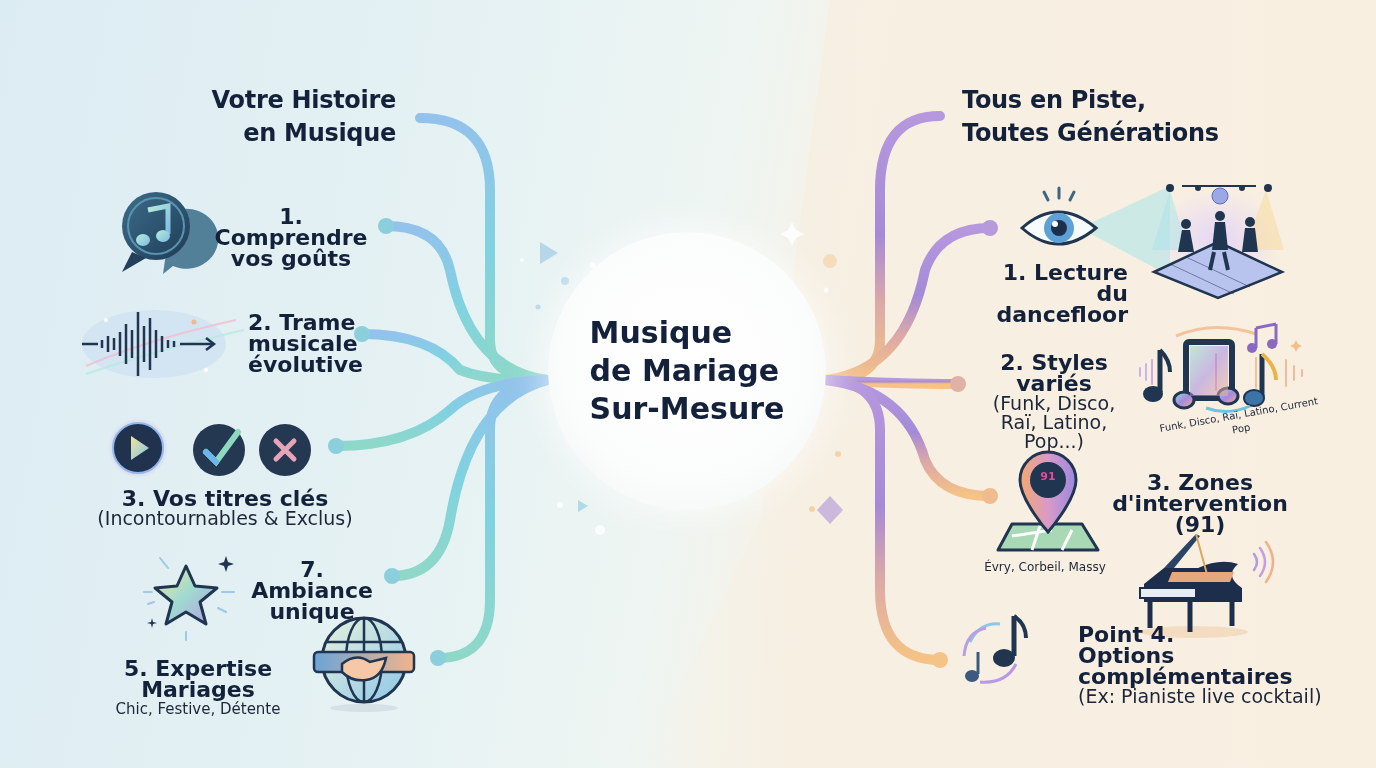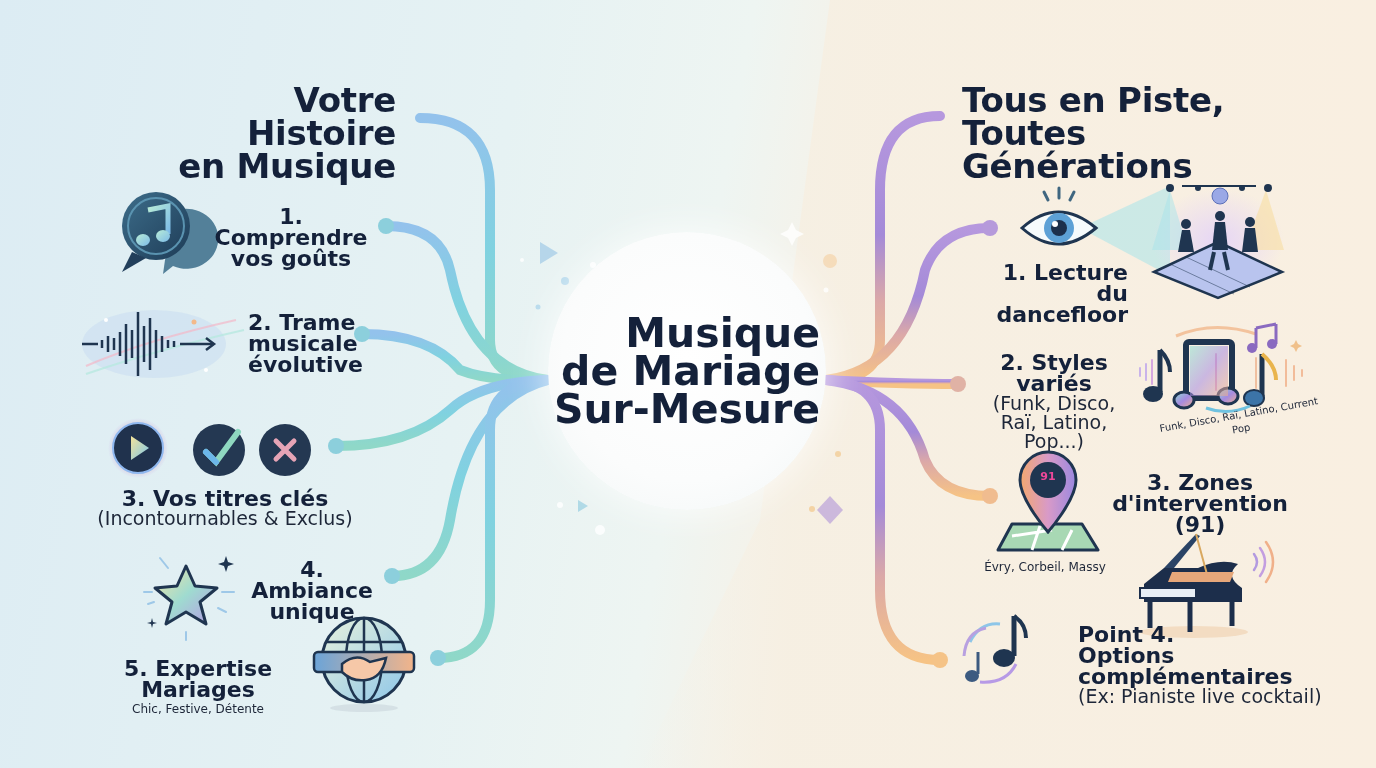--- a/index.html
+++ b/index.html
@@ -1,30 +1,30 @@
 <!DOCTYPE html>
 <html><head>
 <meta charset="utf-8">
 <style>
   html,body{margin:0;padding:0;}
   body{width:1376px;height:768px;overflow:hidden;position:relative;
     font-family:"DejaVu Sans","Liberation Sans",sans-serif;color:#14213a;
     background:linear-gradient(100deg,#dcecf3 0%,#e6f2f3 35%,#eef5f2 50%,#f7f1e6 60%,#f8efe2 100%);}
   .abs{position:absolute;}
   .bg-split{position:absolute;left:0;top:0;width:1376px;height:768px;}
-  .title{font-weight:700;font-size:34px;line-height:33px;letter-spacing:-0.3px;color:#14213a;}
+  .title{font-weight:700;font-size:24px;line-height:33px;letter-spacing:-0.3px;color:#14213a;}
   .lbl{font-weight:700;font-size:22px;line-height:21px;color:#14213a;}
   .sub{font-weight:400;font-size:19px;line-height:19px;color:#1d2638;}
   .tiny{font-weight:400;font-size:12px;line-height:14px;color:#1d2638;}
   .right{text-align:right;}
   .center{text-align:center;}
   .hub{position:absolute;left:548px;top:232px;width:278px;height:278px;border-radius:50%;
     background:radial-gradient(circle at 50% 45%,#ffffff 0%,#fbfcfc 60%,#f1f6f6 100%);
     box-shadow:0 0 40px rgba(255,255,255,0.8);display:flex;align-items:center;justify-content:center;}
-  .hub-text{font-weight:700;font-size:41px;line-height:38px;text-align:right;color:#14213a;}
+  .hub-text{font-weight:700;font-size:30px;line-height:38px;text-align:left;color:#14213a;}
   svg{overflow:visible;}
 </style>
 </head>
 <body>
 
 <svg class="bg-split" width="1376" height="768">
   <defs>
     <linearGradient id="warm" x1="0" y1="0" x2="1" y2="0">
       <stop offset="0" stop-color="#f6f1e6" stop-opacity="0.0"></stop>
       <stop offset="0.2" stop-color="#f6efe2" stop-opacity="0.9"></stop>
@@ -217,21 +217,21 @@
       <line x1="20" y1="10" x2="28" y2="20"></line>
         <line x1="4" y1="44" x2="12" y2="44"></line>
       <line x1="82" y1="44" x2="94" y2="44"></line>
         <line x1="46" y1="84" x2="46" y2="92"></line>
       <line x1="78" y1="60" x2="86" y2="64"></line>
         <line x1="8" y1="56" x2="14" y2="54"></line>
     </g>
   </svg>
 </div>
 <div class="abs lbl center" style="left:244px;top:559px;width:136px;">
-  <div>4. Ambiance</div>
+  <div>7. Ambiance</div>
   <div>unique</div>
 </div>
 
 <div class="abs" style="left:312px;top:612px;">
   <svg width="104" height="100">
     <defs>
         <linearGradient id="glb" x1="0" y1="0" x2="1" y2="1">
           <stop offset="0" stop-color="#e8f2dd"></stop>
           <stop offset="1" stop-color="#8ec6e8"></stop>
         </linearGradient>
@@ -244,21 +244,21 @@
     <circle cx="52" cy="48" r="42" fill="url(#glb)" stroke="#1f3550" stroke-width="3"></circle>
     <ellipse cx="52" cy="48" rx="18" ry="42" fill="none" stroke="#1f3550" stroke-width="2.5"></ellipse>
     <line x1="52" y1="6" x2="52" y2="90" stroke="#1f3550" stroke-width="2.5"></line>
     <line x1="14" y1="30" x2="90" y2="30" stroke="#1f3550" stroke-width="2.5"></line>
     <rect x="2" y="40" width="100" height="20" rx="4" fill="url(#band)" stroke="#1f3550" stroke-width="2.5"></rect>
     <path d="M30,52 Q44,40 58,50 L74,46 Q70,66 54,68 Q40,70 30,60 Z" fill="#f6c8a8" stroke="#1f3550" stroke-width="2.5"></path>
   </svg>
 </div>
 <div class="abs center" style="left:74px;top:658px;width:248px;text-align:center;">
   <div class="lbl">5. Expertise Mariages</div>
-  <div class="tiny" style="font-size:12px;line-height:18px;">Chic, Festive, Détente</div>
+  <div class="tiny" style="font-size:15px;line-height:18px;">Chic, Festive, Détente</div>
 </div>
 
 <div class="abs title" style="left:962px;top:84px;width:320px;">
   <div>Tous en Piste,</div>
   <div>Toutes Générations</div>
 </div>
 
 <div class="abs" style="left:1020px;top:186px;">
   <svg width="90" height="70">
     <polygon points="60,42 150,0 150,90" fill="#a8e3ea" opacity="0.55"></polygon>

